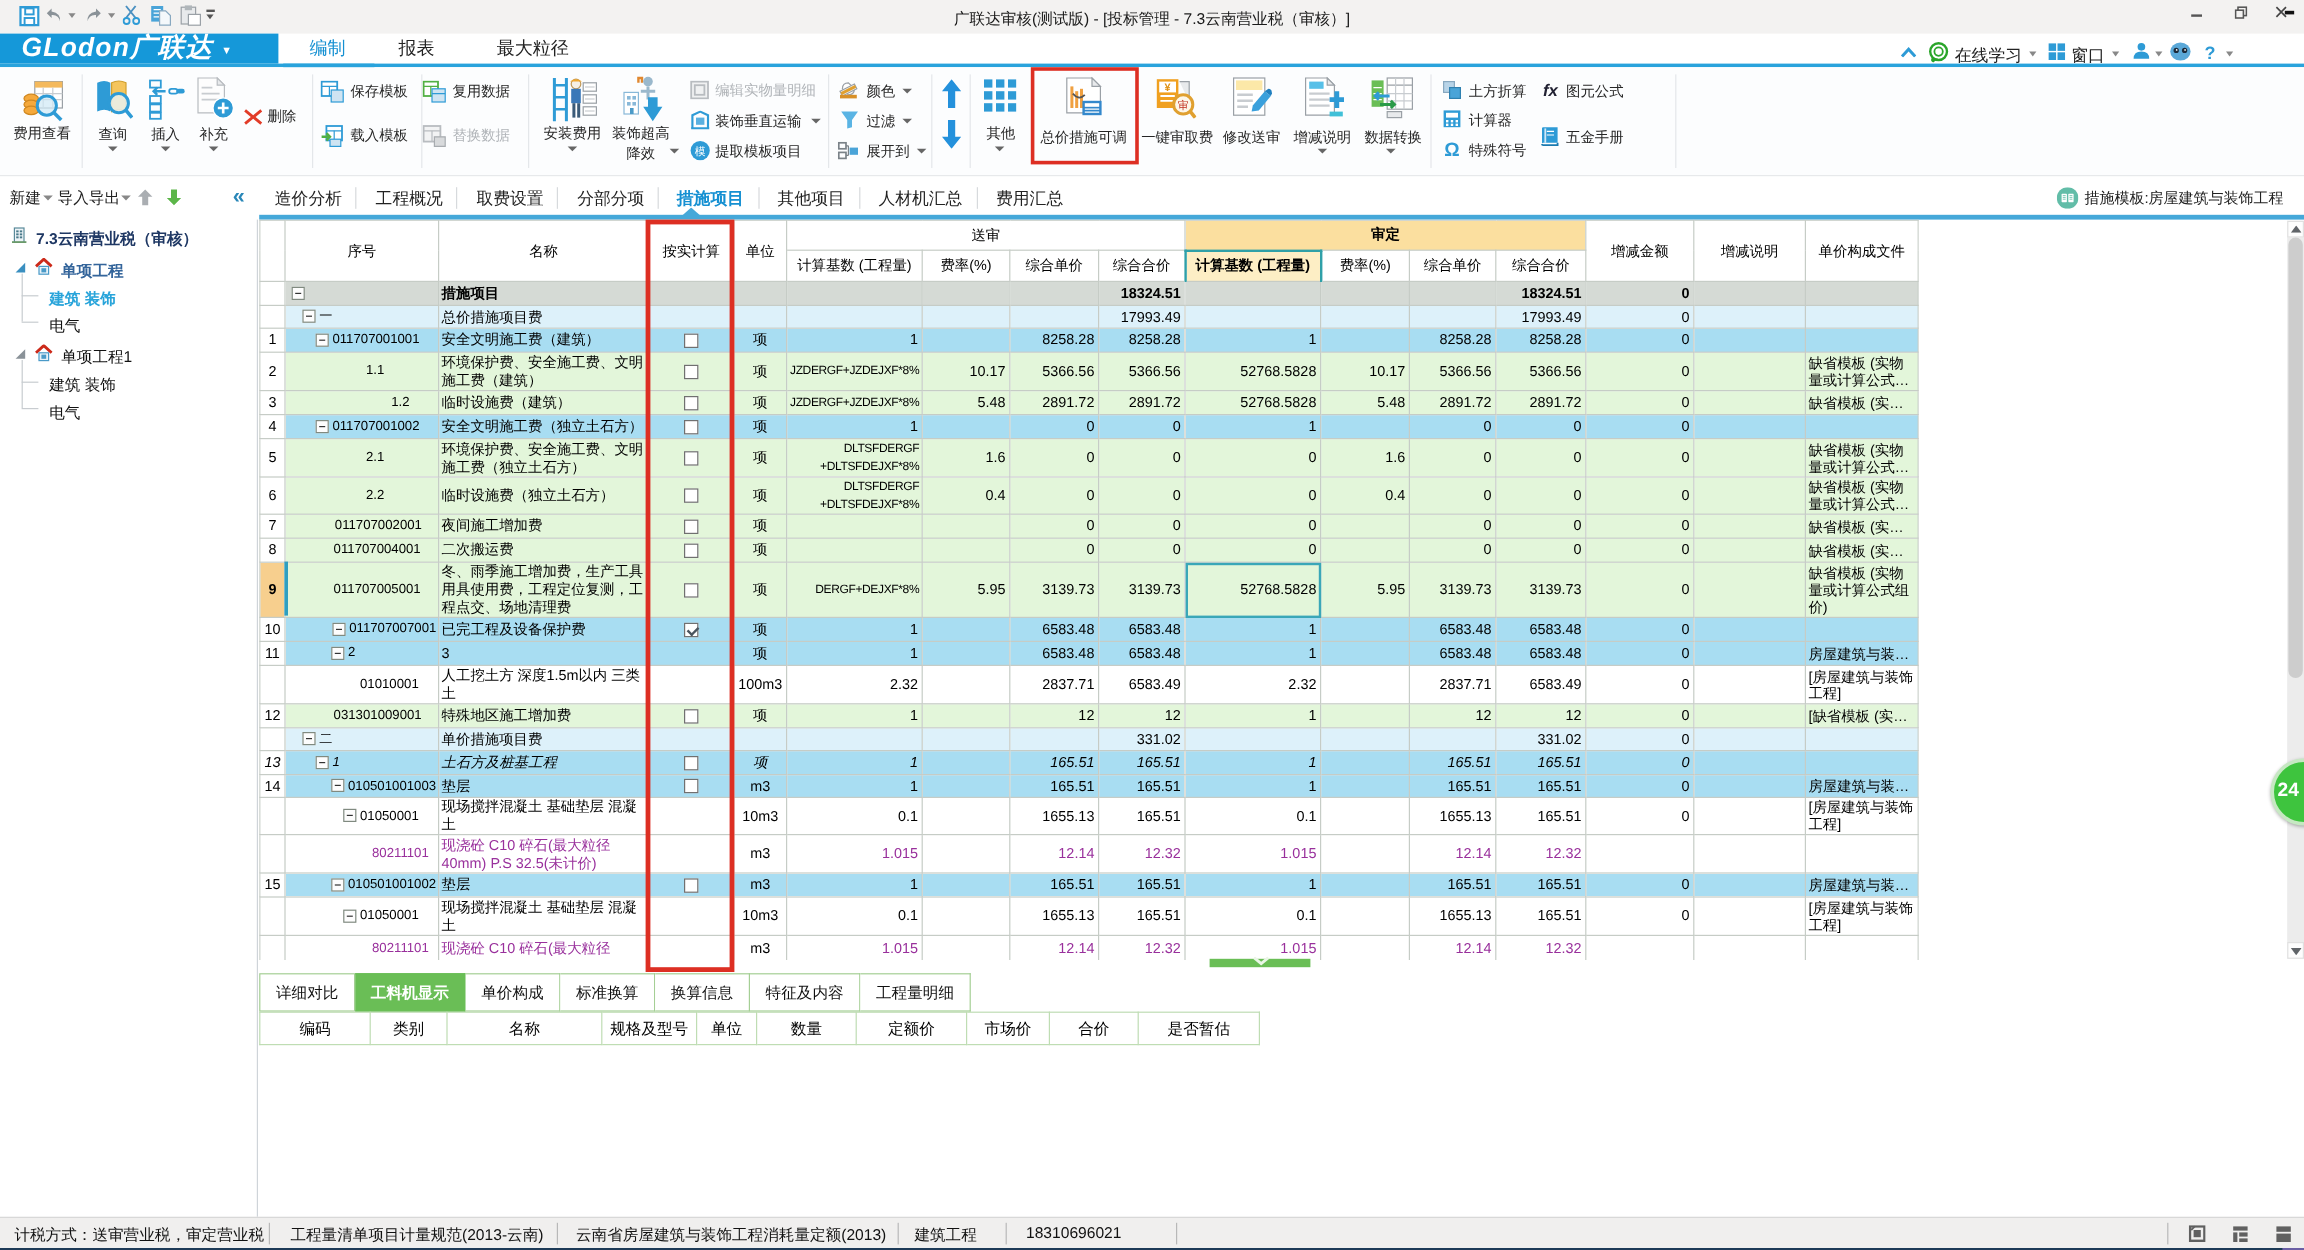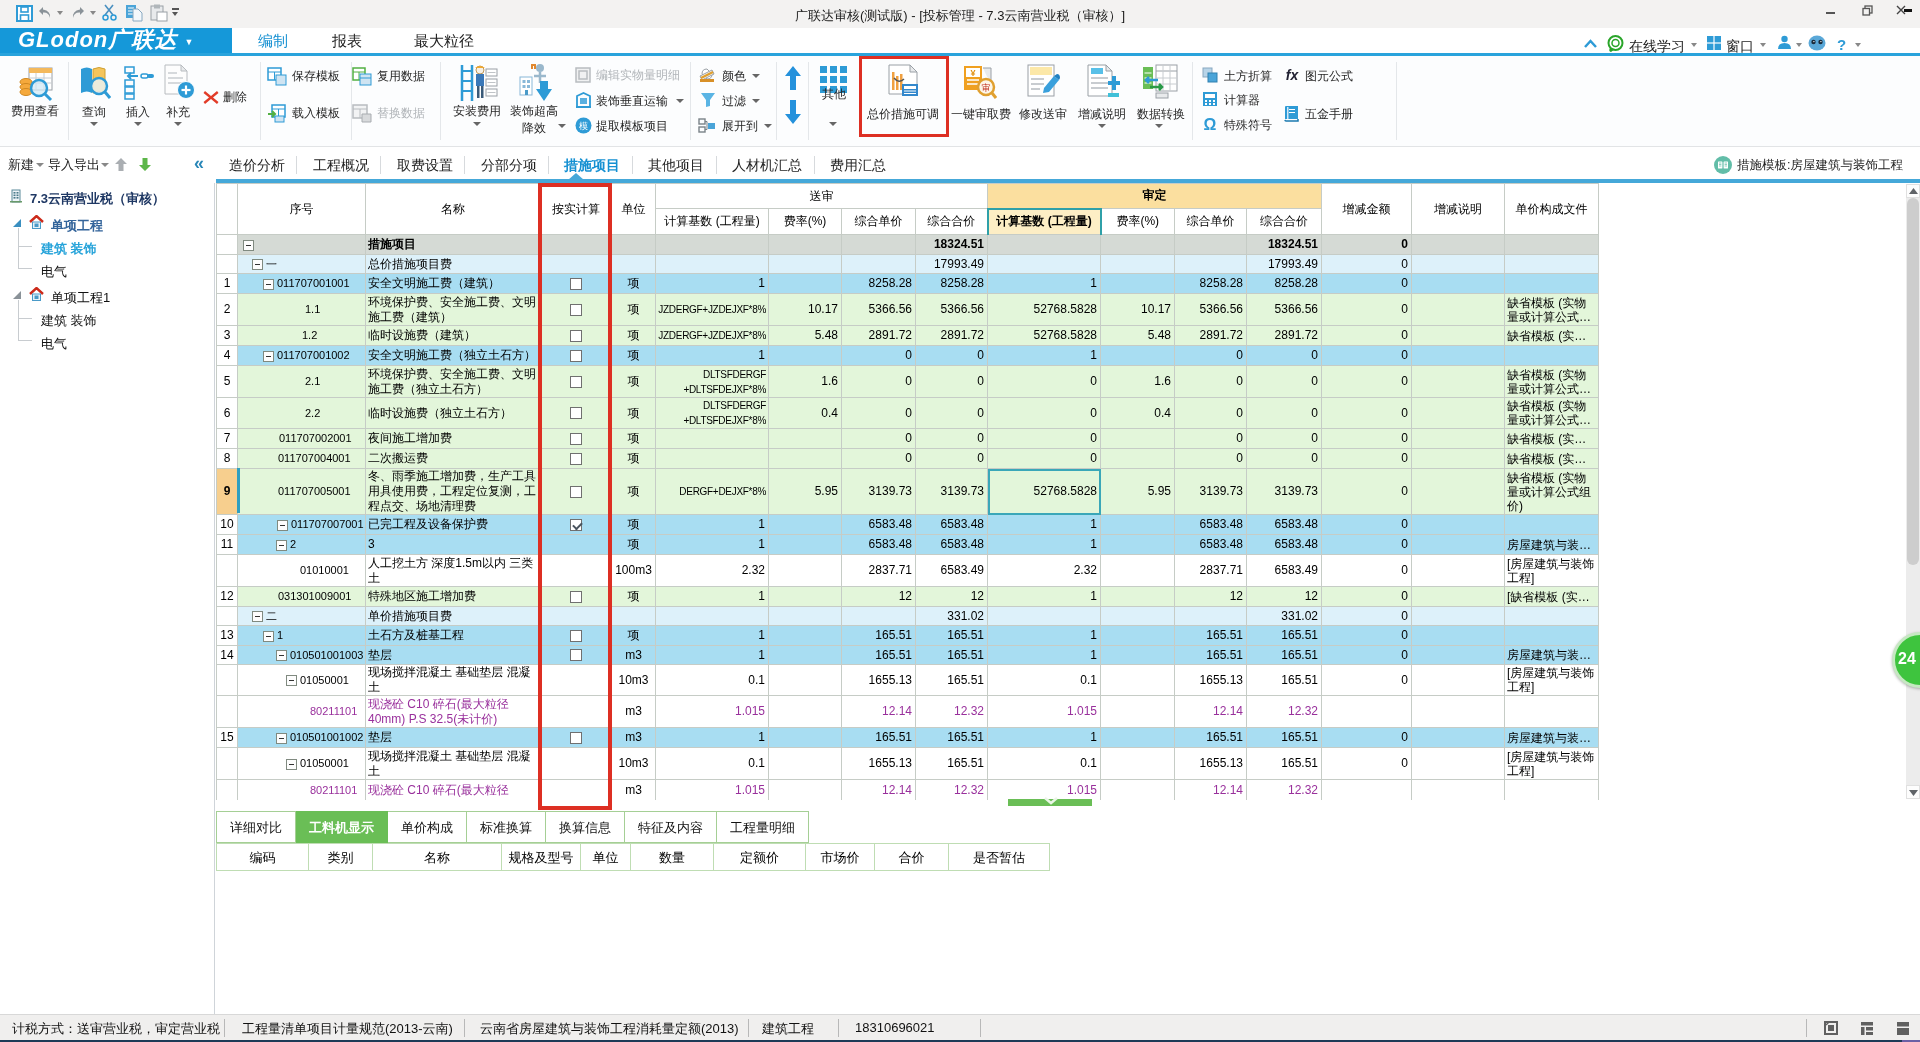--- a/index.html
+++ b/index.html
@@ -360,21 +360,21 @@
         <rect x="10" y="0" width="7" height="7"></rect>
         <rect x="20" y="0" width="7" height="7"></rect>
         <rect x="0" y="10" width="7" height="7"></rect>
         <rect x="10" y="10" width="7" height="7"></rect>
         <rect x="20" y="10" width="7" height="7"></rect>
         <rect x="0" y="20" width="7" height="7"></rect>
         <rect x="10" y="20" width="7" height="7"></rect>
         <rect x="20" y="20" width="7" height="7"></rect>
       </g>
     </svg>
- <div class="rtext" style="left:806px;top:86px;width:56px;text-align:center;">其他</div>
+ <div class="rtext" style="left:806px;top:103px;width:56px;text-align:center;">其他</div>
     <span class="arr" style="left:829px;top:122px;"></span>
 
  <svg class="abs" style="left:886px;top:64px;" width="34" height="36" viewBox="0 0 34 36">
       <path d="M3 1 L24 1 L31 8 L31 30 L3 30 Z" fill="#fff" stroke="#9aa0a6"></path>
       <path d="M24 1 L24 8 L31 8 Z" fill="#e8eaec" stroke="#9aa0a6"></path>
       <rect x="6" y="8" width="2.5" height="18" fill="#f0a040"></rect>
       <rect x="10" y="12" width="2.5" height="14" fill="#f0a040"></rect>
       <rect x="14" y="10" width="2.5" height="16" fill="#f0a040"></rect>
       <path d="M8 14 Q13 20 18 15" fill="none" stroke="#555" stroke-width="1.5"></path>
       <rect x="16" y="20" width="16" height="12" fill="#3388cc"></rect>
@@ -674,21 +674,21 @@
  <td class="num">52768.5828</td>
           <td class="num">10.17</td>
           <td class="num">5366.56</td>
           <td class="num">5366.56</td>
  <td class="num">0</td>
           <td></td>
           <td class="file">缺省模板 (实物量或计算公式…</td>
 </tr>
 <tr class="green-r" style="height:20px;">
  <td class="rn">3</td>
-          <td class="seq" style="padding-left:64px;">1.2</td>
+          <td class="seq" style="padding-left:88px;">1.2</td>
           <td class="name">临时设施费（建筑）</td>
           <td class="ctr"><span class="cb"></span></td>
           <td class="ctr">项</td>
  <td class="num fx">JZDERGF+JZDEJXF*8%</td>
           <td class="num">5.48</td>
           <td class="num">2891.72</td>
           <td class="num">2891.72</td>
  <td class="num">52768.5828</td>
           <td class="num">5.48</td>
           <td class="num">2891.72</td>
@@ -888,21 +888,21 @@
           <td></td>
           <td class="num">331.02</td>
  <td></td>
           <td></td>
           <td></td>
           <td class="num">331.02</td>
  <td class="num">0</td>
           <td></td>
           <td></td>
 </tr>
-<tr class="blue-r" style="height:20px;">
+<tr class="blue-r" style="height:20px;font-style:italic;">
  <td class="rn">13</td>
           <td class="seq" style="padding-left:25px;"><span class="eb"></span>1</td>
           <td class="name">土石方及桩基工程</td>
           <td class="ctr"><span class="cb"></span></td>
           <td class="ctr">项</td>
  <td class="num">1</td>
           <td></td>
           <td class="num">165.51</td>
           <td class="num">165.51</td>
  <td class="num">1</td>

